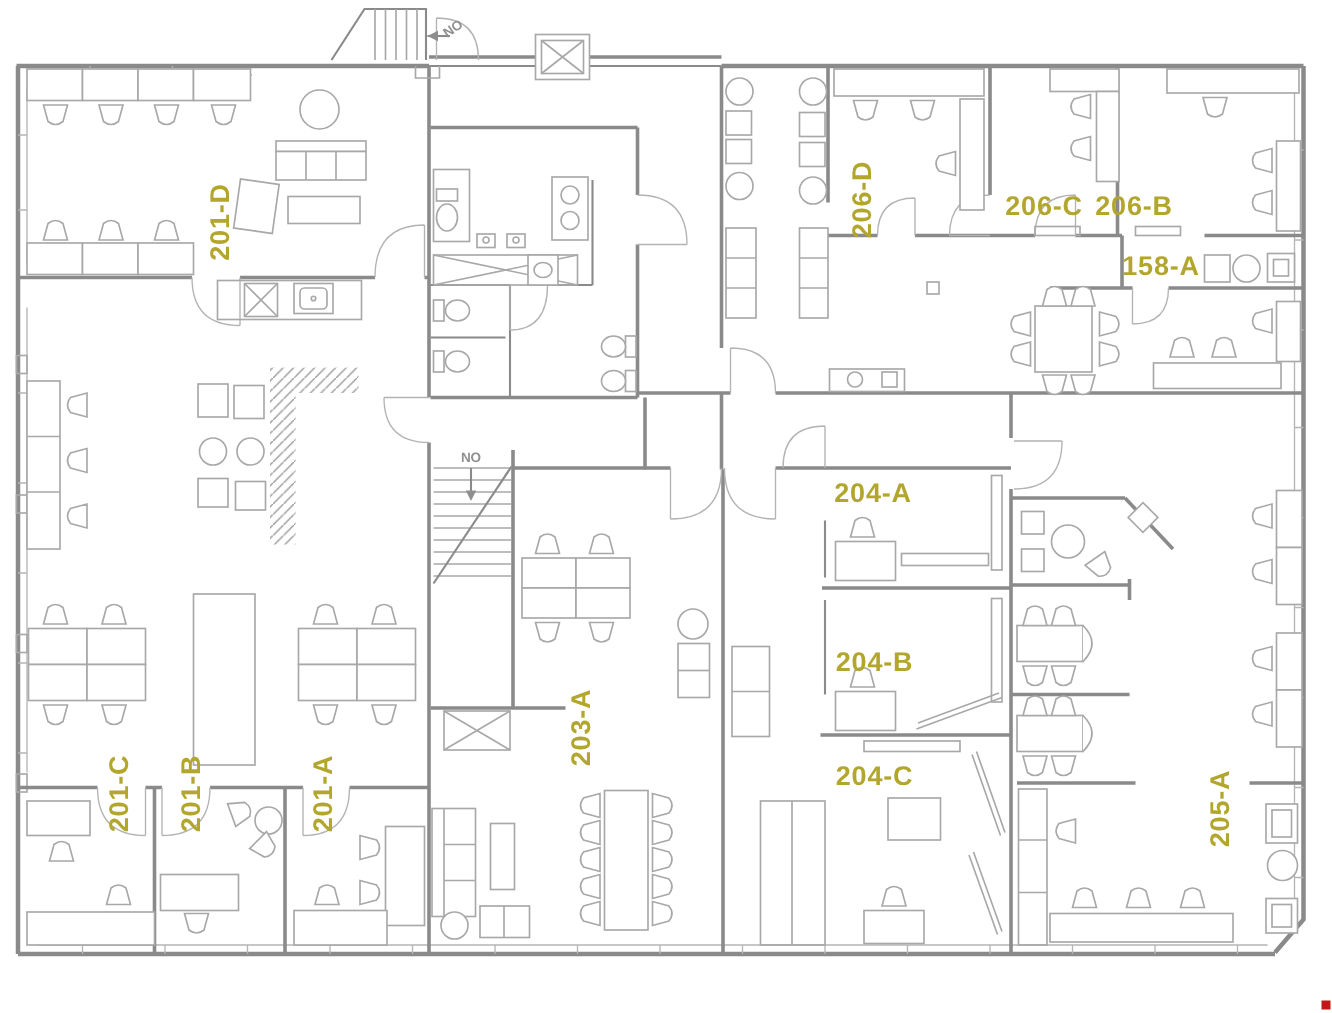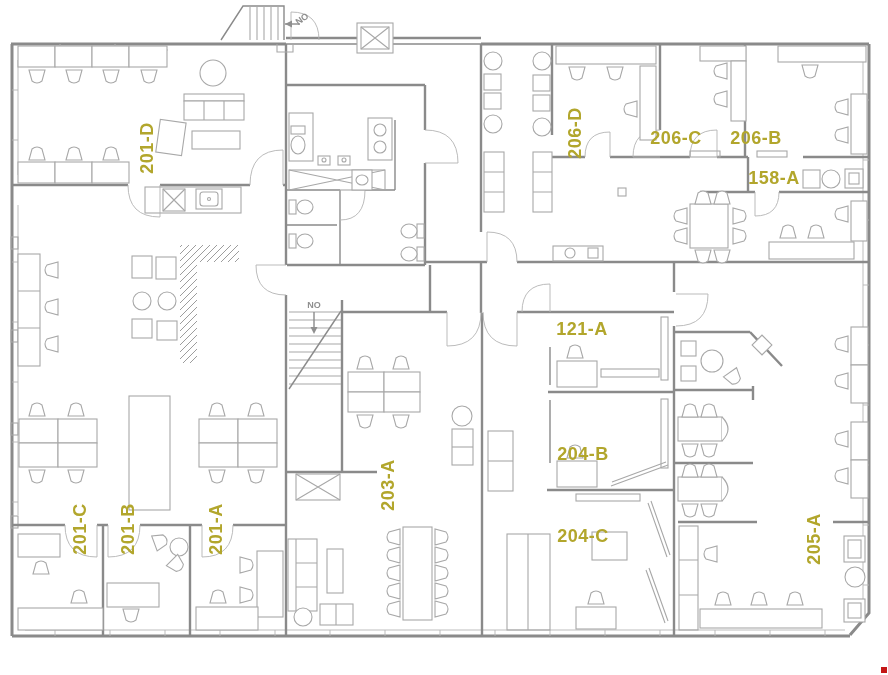--- a/index.html
+++ b/index.html
@@ -420,26 +420,26 @@
           <rect class="fl" x="848" y="603" width="13" height="15"></rect>
     </g>
   </g>
 </svg>
 
   <div class="room-label v" style="left:147px;top:148px">201-D</div>
   <div class="room-label v" style="left:80px;top:529px">201-C</div>
   <div class="room-label v" style="left:128px;top:529px">201-B</div>
   <div class="room-label v" style="left:216px;top:529px">201-A</div>
   <div class="room-label v" style="left:388px;top:485px">203-A</div>
-  <div class="room-label" style="left:582px;top:329px">121-A</div>
-  <div class="room-label" style="left:583px;top:454px">204-B</div>
-  <div class="room-label" style="left:583px;top:536px">204-C</div>
+  <div class="room-label" style="left:582px;top:329px">204-A</div>
+  <div class="room-label" style="left:583px;top:442px">204-B</div>
+  <div class="room-label" style="left:583px;top:518px">204-C</div>
   <div class="room-label v" style="left:814px;top:539px">205-A</div>
   <div class="room-label" style="left:774px;top:178px">158-A</div>
   <div class="room-label" style="left:756px;top:138px">206-B</div>
-  <div class="room-label" style="left:676px;top:138px">206-C</div>
+  <div class="room-label" style="left:696px;top:138px">206-C</div>
   <div class="room-label v" style="left:575px;top:133px">206-D</div>
 
   <div class="ann tilt" style="left:302px;top:19px">NO</div>
   <div class="ann" style="left:314px;top:305px">NO</div>
 
   <div id="red-marker"></div>
 </div>
 
 </body></html>

